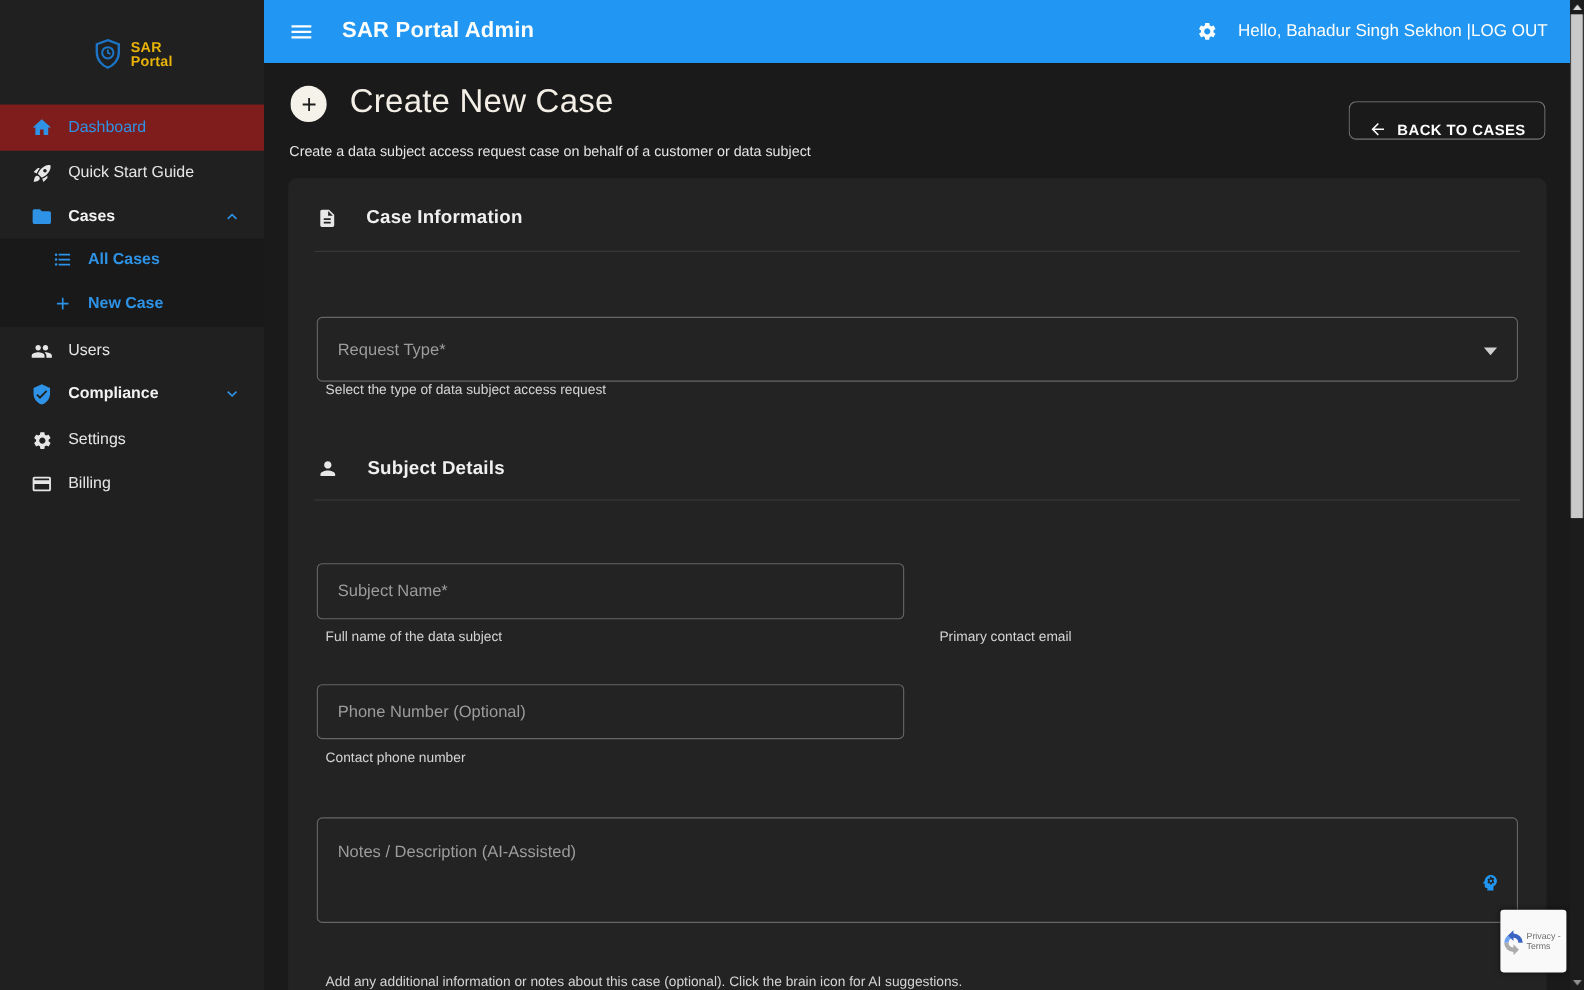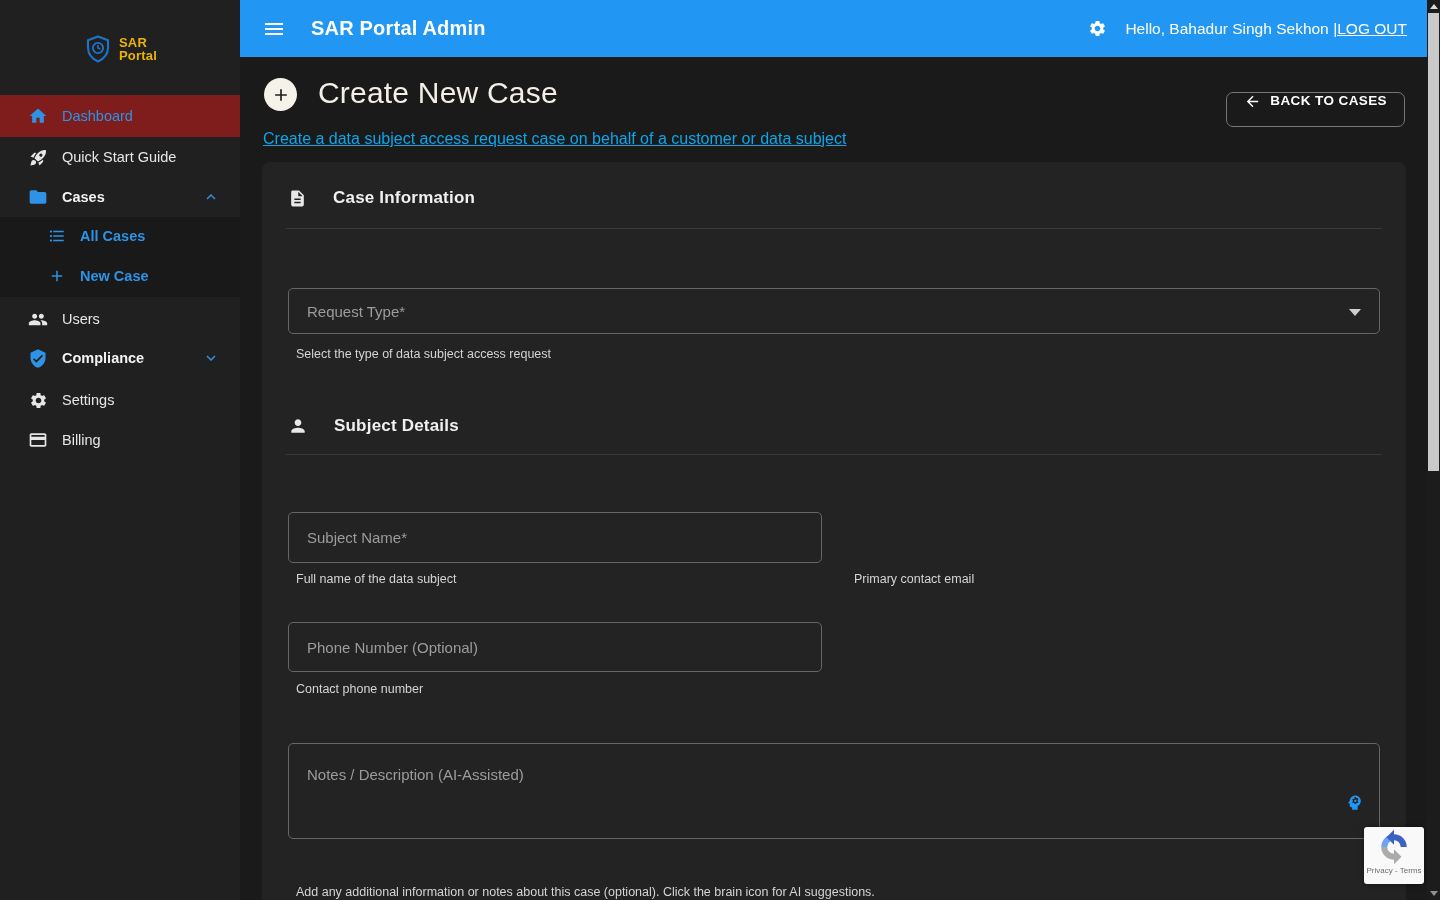--- a/index.html
+++ b/index.html
@@ -24,28 +24,28 @@
   .sub-item .nlabel { position:absolute; left:80px; top:11px; font-size:14.5px; font-weight:600; color:#2e93e6; }
 
   
   .topbar { position:fixed; left:240px; top:0; width:1187px; height:57px; background:#2196f3;
     display:flex; align-items:center; padding:0 20px; z-index:6; }
   .hamburger { width:24px; height:24px; margin-left:2px; cursor:pointer; }
   .topbar-title { color:#ffffff; font-size:20px; font-weight:700; margin-left:25px; letter-spacing:.2px; }
   .topbar-right { margin-left:auto; display:flex; align-items:center; gap:18px; }
   .topbar-gear { width:19px; height:19px; cursor:pointer; }
   .greeting { color:#ffffff; font-size:15.5px; }
-  .logout { color:#ffffff; font-size:15.5px; text-decoration:underline; cursor:pointer; }
+  .logout { color:#ffffff; font-size:15.5px; cursor:pointer; }
 
   
   .plus-circle { position:fixed; left:264px; top:78px; width:33px; height:33px; border-radius:50%;
     background:#f5f2ea; display:flex; align-items:center; justify-content:center; }
   .page-title { position:fixed; left:318px; top:76px; font-size:30px; color:#f3efe6; letter-spacing:.2px; }
-  .page-subtitle { position:fixed; left:263px; top:130px; font-size:16px; color:#0ea5e9;text-decoration:underline; }
-  .back-btn { position:fixed; right:35px; top:92px; height:35px; display:flex; align-items:flex-start; gap:9px;
+  .page-subtitle { position:fixed; left:263px; top:130px; font-size:13px; color:#e5e5e5; }
+  .back-btn { position:fixed; right:35px; top:92px; height:35px; display:flex; align-items:flex-end; gap:9px;
     padding:0 17px; border:1px solid #767676; border-radius:7px; background:transparent; cursor:pointer; }
   .back-btn span { color:#ffffff; font-size:13.5px; font-weight:700; letter-spacing:.4px; }
 
   
   .card { position:fixed; left:262px; top:162px; width:1144px; height:780px; background:#232323; border-radius:8px; }
   .sec-head { position:absolute; left:26px; display:flex; align-items:center; gap:26px; }
   .sec-head .stitle { font-size:17px; font-weight:700; color:#f0f0f0; letter-spacing:.2px; }
   .divider { position:absolute; left:24px; right:24px; height:1px; background:#3a3a3a; }
   .fld { position:absolute; border:1px solid #666666; border-radius:5px; background:transparent; }
   .fld input { width:100%; height:100%; background:transparent; border:none; outline:none;
@@ -55,21 +55,21 @@
   .select-arrow { position:absolute; right:18px; top:50%; margin-top:-2px; width:0; height:0;
     border-left:6px solid transparent; border-right:6px solid transparent; border-top:7px solid #cfcfcf; }
   .helper { position:absolute; font-size:12.5px; color:#d4d4d4; }
   .notes-box textarea { width:100%; height:100%; background:transparent; border:none; outline:none; resize:none;
     padding:22px 40px 12px 18px; font-size:15px; color:#e0e0e0; font-family:"Liberation Sans", sans-serif; }
   .brain-btn { position:absolute; right:13px; top:46px; width:24px; height:24px; background:transparent;
     border:none; cursor:pointer; display:flex; align-items:center; justify-content:center; }
 
   
   .recaptcha { position:fixed; left:1364px; top:827px; width:60px; height:57px; background:#f9f9f9;
-    border-radius:3px; box-shadow:0 0 5px rgba(0,0,0,.5); display:flex; flex-direction:column; align-items:center; }
+    border-radius:3px; box-shadow:0 0 5px rgba(0,0,0,.5); display:flex; flex-direction:row; align-items:center; }
   .recaptcha .rc-label { font-size:8px; color:#6d6d6d; margin-top:1px; }
 
   
   .scrollbar { position:fixed; left:1427px; top:0; width:13px; height:900px; background:#1c1c1c; z-index:10; }
   .sb-btn { position:absolute; left:0; width:13px; height:13px; display:flex; align-items:center; justify-content:center; cursor:pointer; }
   .sb-up { top:0; } .sb-down { bottom:0; }
   .tri-up { width:0; height:0; border-left:4px solid transparent; border-right:4px solid transparent; border-bottom:5px solid #dcdcdc; }
   .tri-down { width:0; height:0; border-left:4px solid transparent; border-right:4px solid transparent; border-top:5px solid #8f8f8f; }
   .sb-thumb { position:absolute; left:1px; top:13px; width:11px; height:458px; background:#c9c9c9; cursor:pointer; }
 </style>
@@ -219,21 +219,21 @@
 <div class="card">
 
   <div class="sec-head" style="top:26px;">
     <svg width="19" height="19" viewBox="0 0 24 24">
         <path fill="#e8e8e8" d="M14 2H6c-1.1 0-1.99.9-1.99 2L4 20c0 1.1.89 2 1.99 2H18c1.1 0 2-.9 2-2V8l-6-6zm2 16H8v-2h8v2zm0-4H8v-2h8v2zm-3-5V3.5L18.5 9H13z"></path>
       </svg>
     <span class="stitle">Case Information</span>
   </div>
   <div class="divider" style="top:66px;"></div>
 
-  <div class="fld" style="left:26px; top:126px; width:1092px; height:46px;">
+  <div class="fld" style="left:26px; top:126px; width:1092px; height:59px;">
     <span class="select-label">Request Type*</span>
     <span class="select-arrow"></span>
   </div>
   <div class="helper" style="left:34px; top:185px;">Select the type of data subject access request</div>
 
   <div class="sec-head" style="top:254px;">
     <svg width="20" height="20" viewBox="0 0 24 24">
         <path fill="#e8e8e8" d="M12 12c2.21 0 4-1.79 4-4s-1.79-4-4-4-4 1.79-4 4 1.79 4 4 4zm0 2c-2.67 0-8 1.34-8 4v2h16v-2c0-2.66-5.33-4-8-4z"></path>
       </svg>
     <span class="stitle">Subject Details</span>

